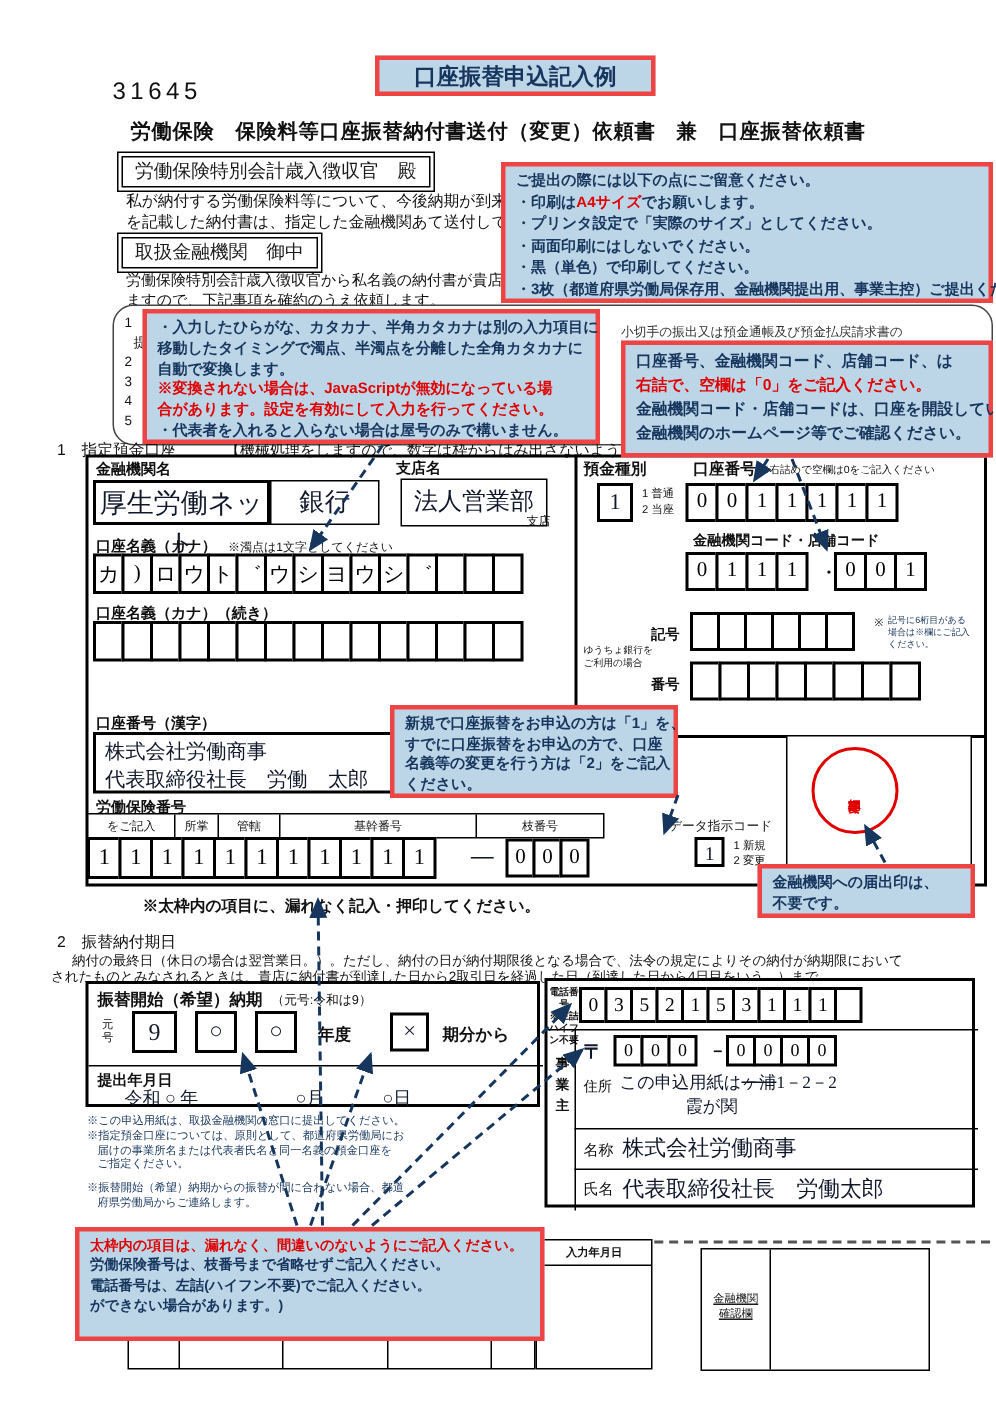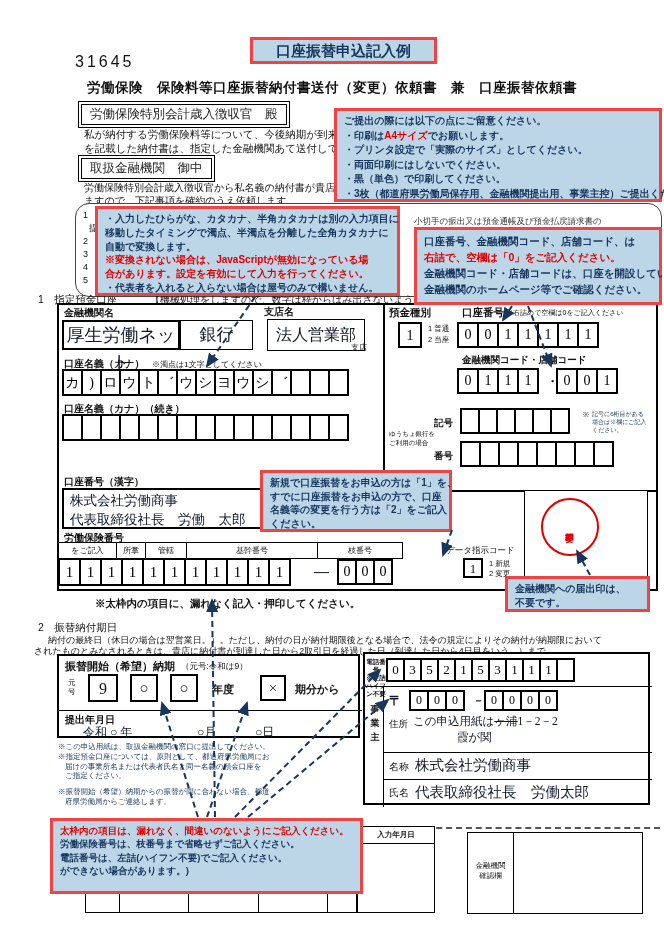--- a/index.html
+++ b/index.html
@@ -347,21 +347,21 @@
     <div class="abs hand nowrap" style="left:50px;top:129px;font-size:14.5px;">代表取締役社長　労働太郎</div>
   </div>
 
   <div class="abs" style="left:357px;top:827px;width:303px;border-top:2px dashed #555;"></div>
 
   <div class="abs box1" style="left:357px;top:826px;width:78px;height:87px;">
     <div class="lbl bold center" style="border-bottom:1.5px solid #000;height:16px;font-size:7.5px;line-height:16px;">入力年月日</div>
     <div></div>
   </div>
 
-  <div class="abs box1" style="left:467px;top:832px;width:176px;height:82px;display:flex;">
+  <div class="abs box1" style="left:467px;top:832px;width:153px;height:82px;display:flex;text-decoration:underline;">
     <div class="lbl center" style="width:46px;border-right:1.5px solid #000;font-size:7.5px;line-height:10px;padding-top:28px;box-sizing:border-box;">
       <div>金融機関</div>
       <div>確認欄</div>
     </div>
     <div style="flex:1;"></div>
   </div>
 
   <div class="abs" style="left:85px;top:893px;width:272px;height:20px;border:1.5px solid #000;box-sizing:border-box;display:flex;">
     <div style="width:33px;border-right:1.5px solid #000;"></div>
     <div style="width:68px;border-right:1.5px solid #000;"></div>

